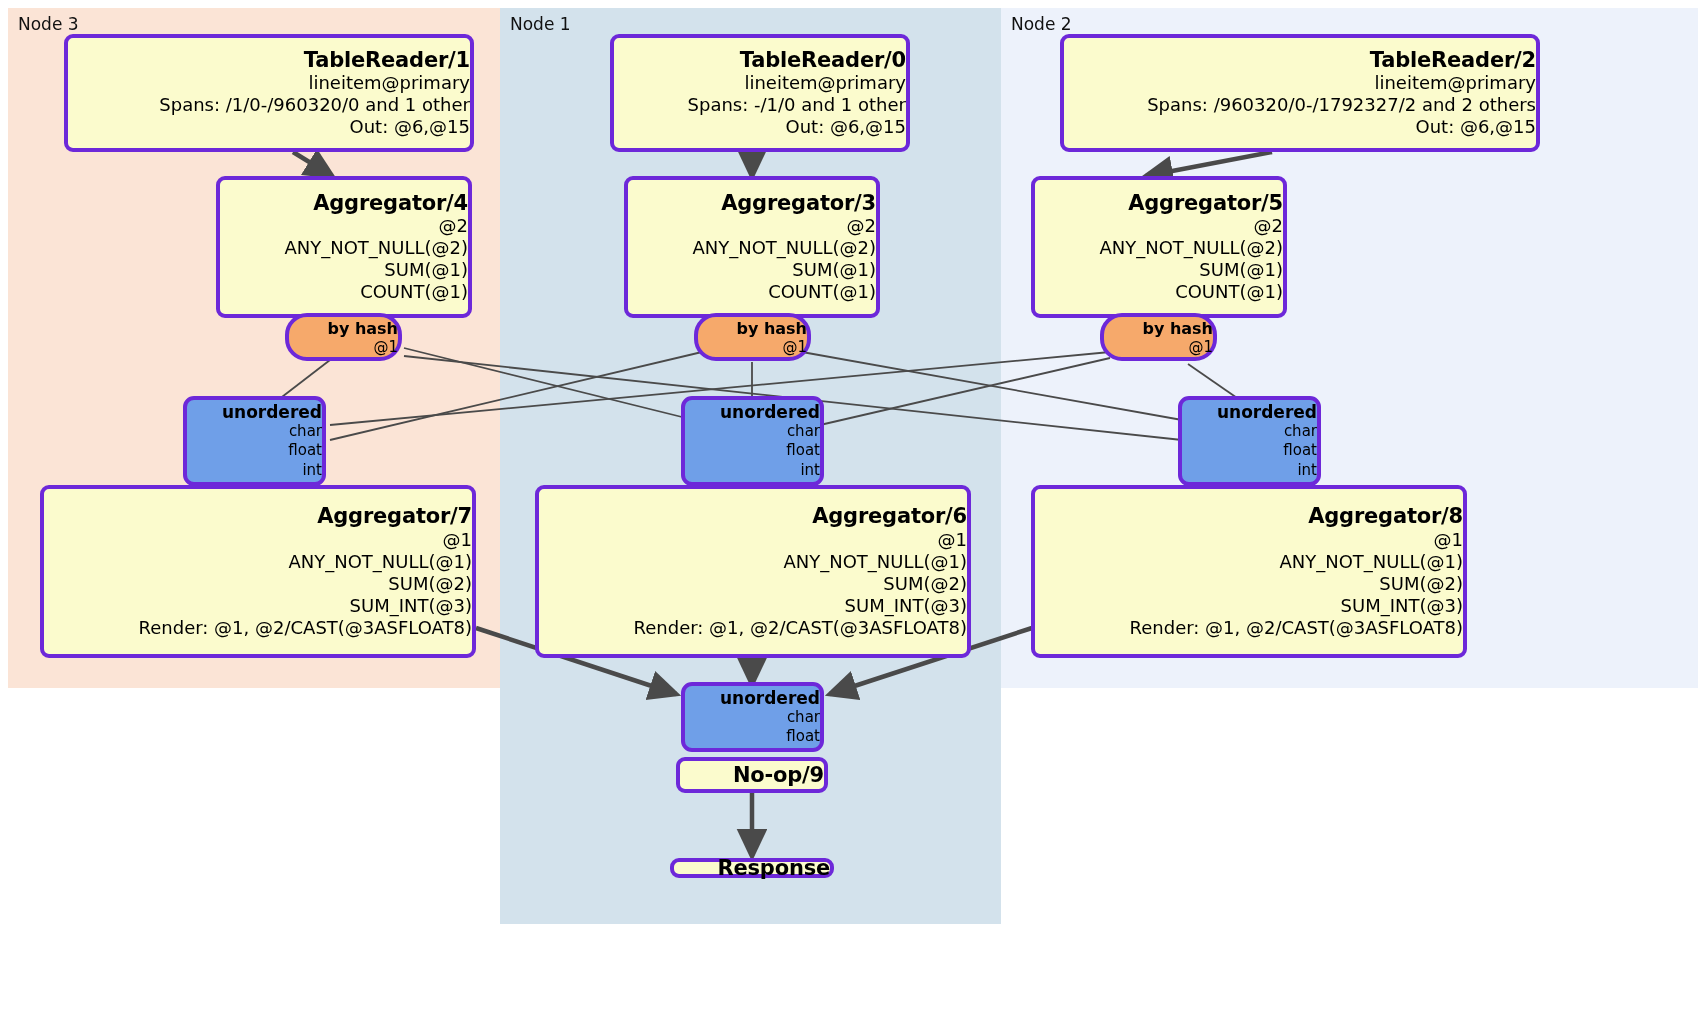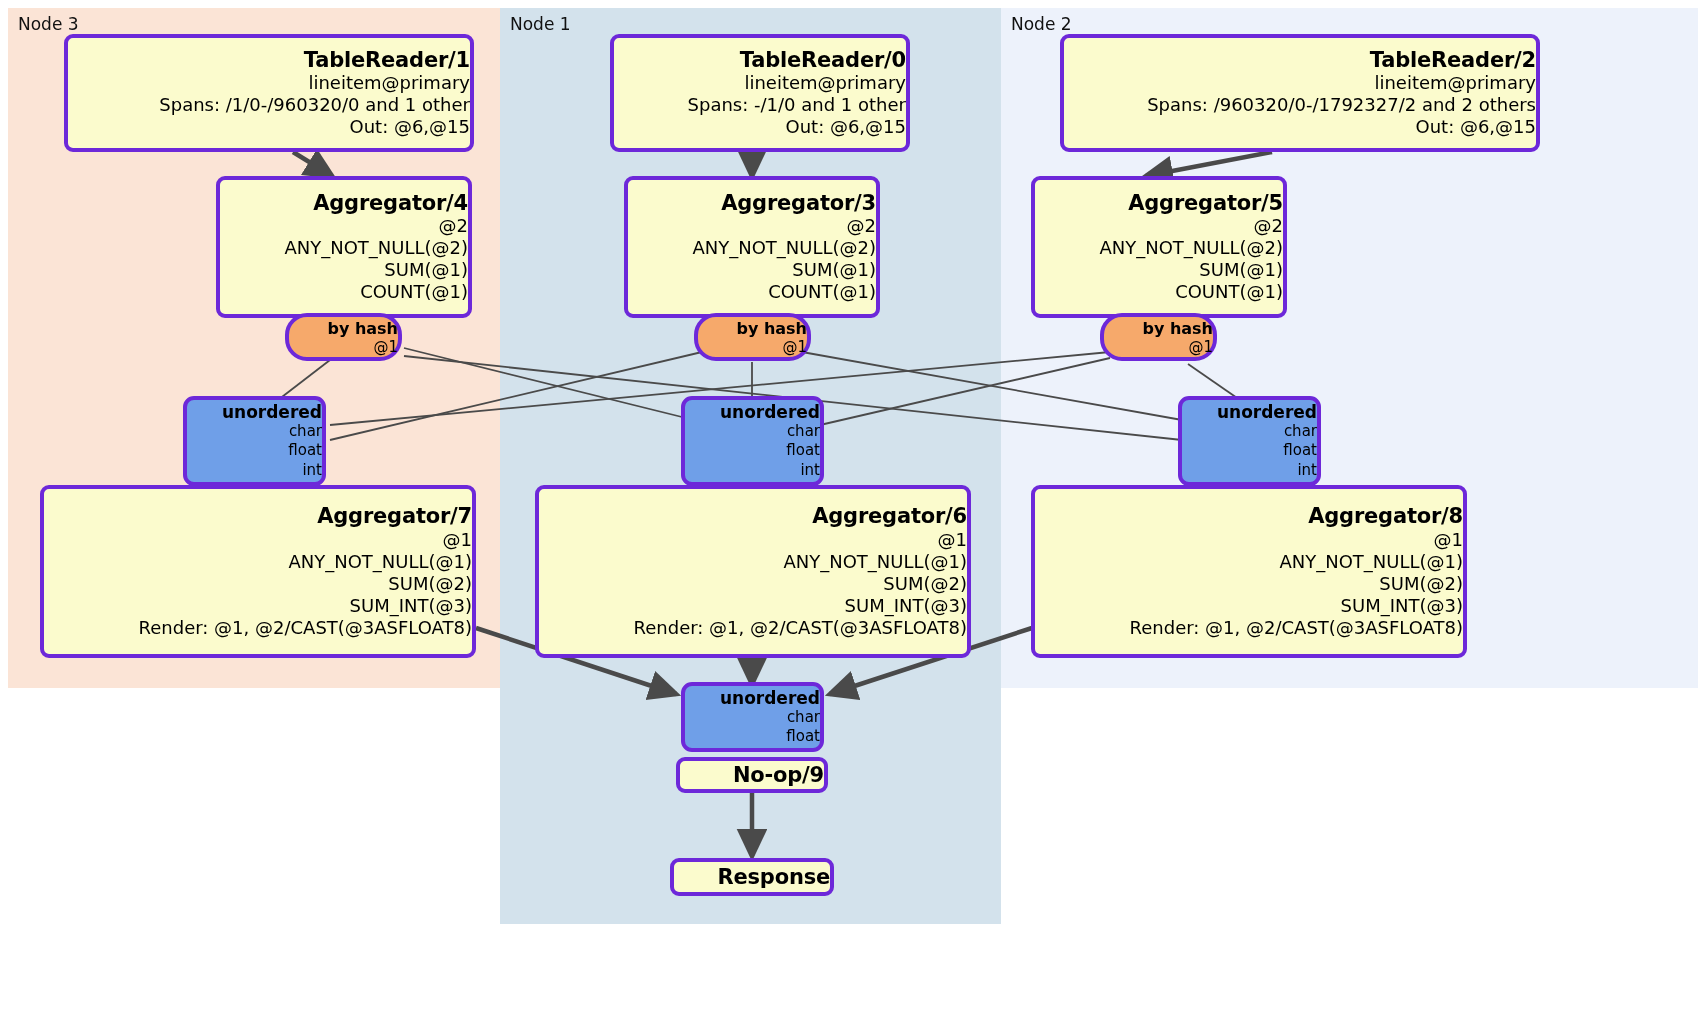--- a/index.html
+++ b/index.html
@@ -190,17 +190,17 @@
   <div class="box sync" style="left:681px;top:682px;width:143px;height:70px;">
     <div class="sttl">unordered</div>
     <div class="ssub">char</div>
     <div class="ssub">float</div>
   </div>
 
   <div class="box proc" style="left:676px;top:757px;width:152px;height:36px;">
     <div class="ttl">No-op/9</div>
   </div>
 
-  <div class="box proc" style="left:670px;top:858px;width:164px;height:38px;">
+  <div class="box proc" style="left:670px;top:858px;width:164px;height:20px;">
     <div class="ttl">Response</div>
   </div>
 
 </div>
 
 </body></html>

